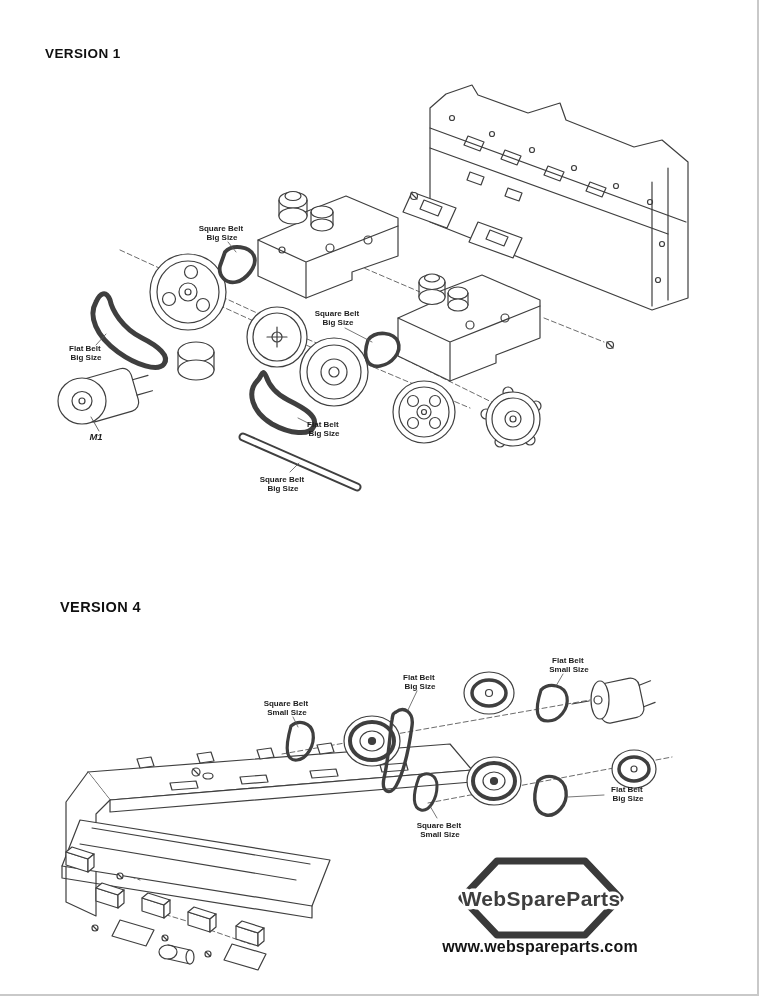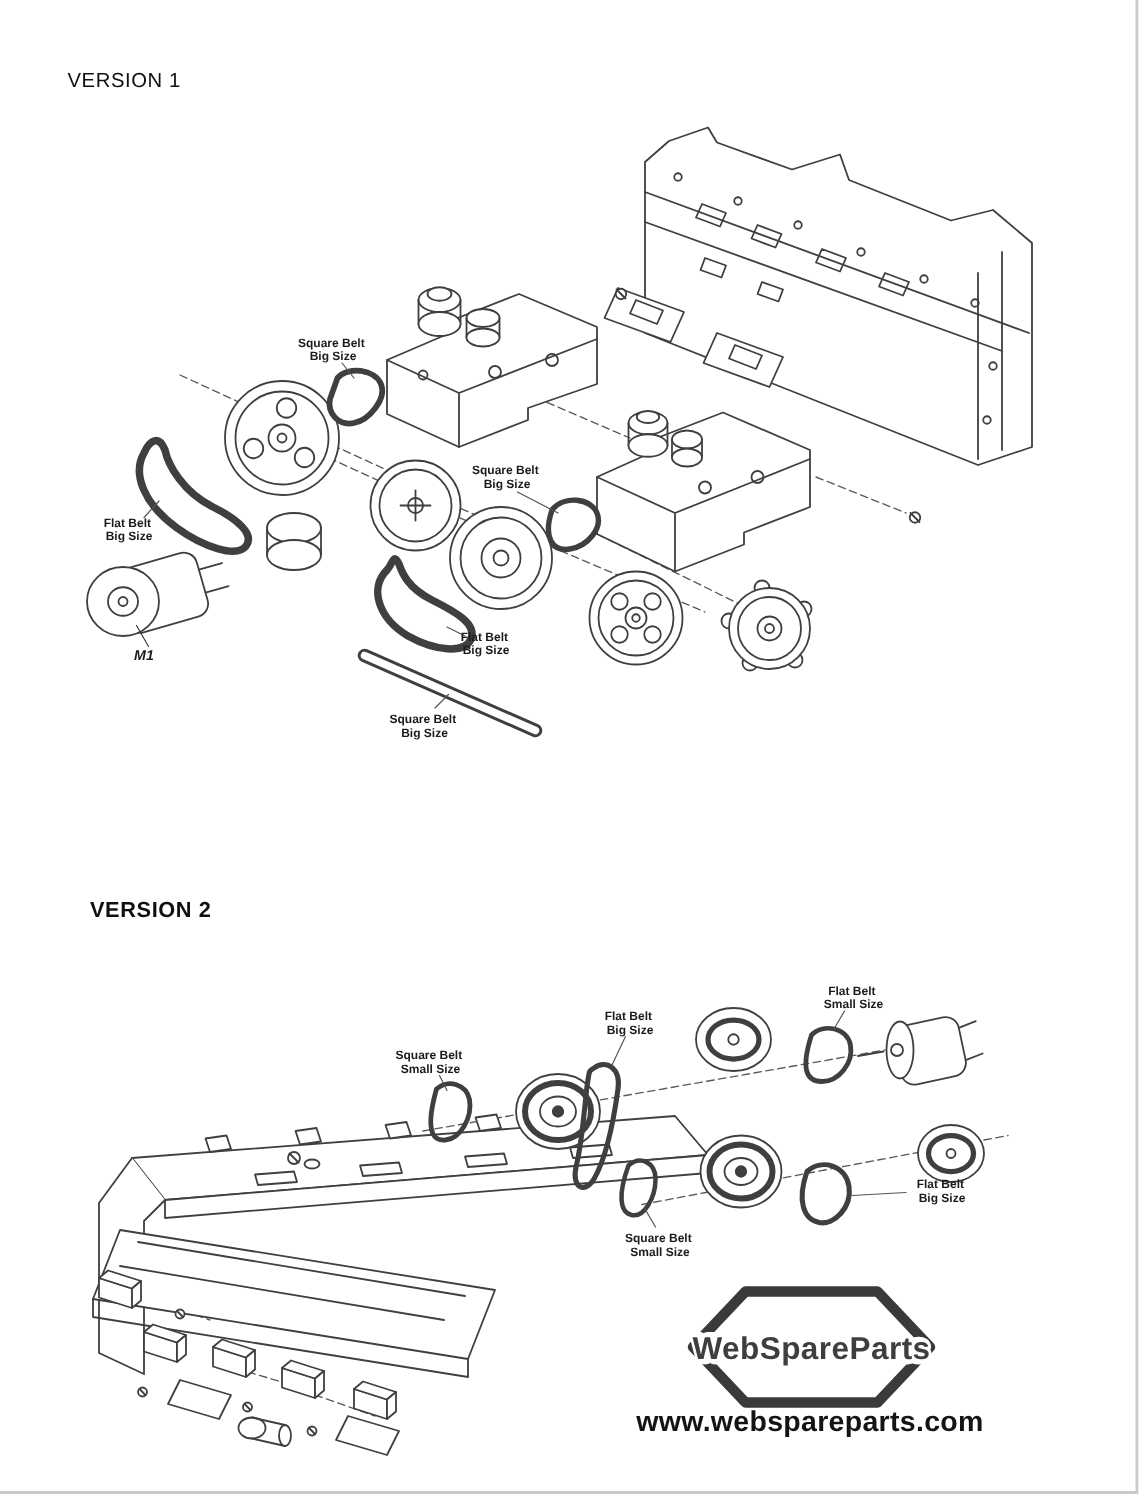--- a/index.html
+++ b/index.html
@@ -1,28 +1,28 @@
 <!DOCTYPE html>
 <html><head>
 <meta charset="utf-8">
 <style>
   * { margin:0; padding:0; box-sizing:border-box; }
   html,body { background:#ffffff; }
   body { width:759px; height:996px; position:relative; font-family:"Liberation Sans", sans-serif; }
   .page { position:absolute; left:0; top:0; width:759px; height:996px; background:#fff;
           border-right:2px solid #c9c9c9; border-bottom:2px solid #c9c9c9; overflow:hidden; }
   .art { position:absolute; left:0; top:0; }
-  .heading1 { position:absolute; left:45px; top:46px; font-size:13.5px; font-weight:normal;
+  .heading1 { position:absolute; left:45px; top:46px; font-size:13.5px; font-weight:bold;
               letter-spacing:.4px; color:#101010; }
   .heading2 { position:absolute; left:60px; top:599px; font-size:14.5px; font-weight:bold;
               letter-spacing:.4px; color:#101010; }
   .intro { position:absolute; left:45px; top:88px; width:320px; font-size:13.5px; font-weight:bold;
            line-height:19.5px; color:#101010; white-space:pre-line; }
   .url { position:absolute; left:400px; top:938px; width:280px; text-align:center;
-         font-size:19px; font-weight:bold; color:#141414; letter-spacing:.2px; }
+         font-size:16px; font-weight:bold; color:#141414; letter-spacing:.2px; }
   svg { display:block; }
   svg text.lbl { font-family:"Liberation Sans", sans-serif; font-size:8px; font-weight:bold;
                  fill:#1c1c1c; stroke:none; }
   svg text.m1 { font-size:9.5px; font-style:italic; }
   svg text.logo-halo { font-family:"Liberation Sans", sans-serif; font-size:21px; font-weight:bold;
                        fill:none; stroke:#ffffff; stroke-width:7; stroke-linejoin:round; }
   svg text.logo-fill { font-family:"Liberation Sans", sans-serif; font-size:21px; font-weight:bold;
                        fill:#3e3e3e; stroke:none; letter-spacing:.3px; }
 </style>
 </head>
@@ -386,16 +386,16 @@
     </g>
 
     <g>
       <path d="M462,898 L497,861 L585,861 L620,898 L585,935 L497,935 Z" fill="#ffffff" stroke="#3a3a3a" stroke-width="7" stroke-linejoin="round"></path>
       <text class="logo-halo" x="541" y="906" text-anchor="middle">WebSpareParts</text>
       <text class="logo-fill" x="541" y="906" text-anchor="middle">WebSpareParts</text>
     </g>
   </svg>
 
   <div class="heading1">VERSION 1</div>
-  <div class="heading2">VERSION 2</div>
+  <div class="heading2">VERSION 4</div>
   <div class="url">www.webspareparts.com</div>
 
 </div>
 
 </body></html>

